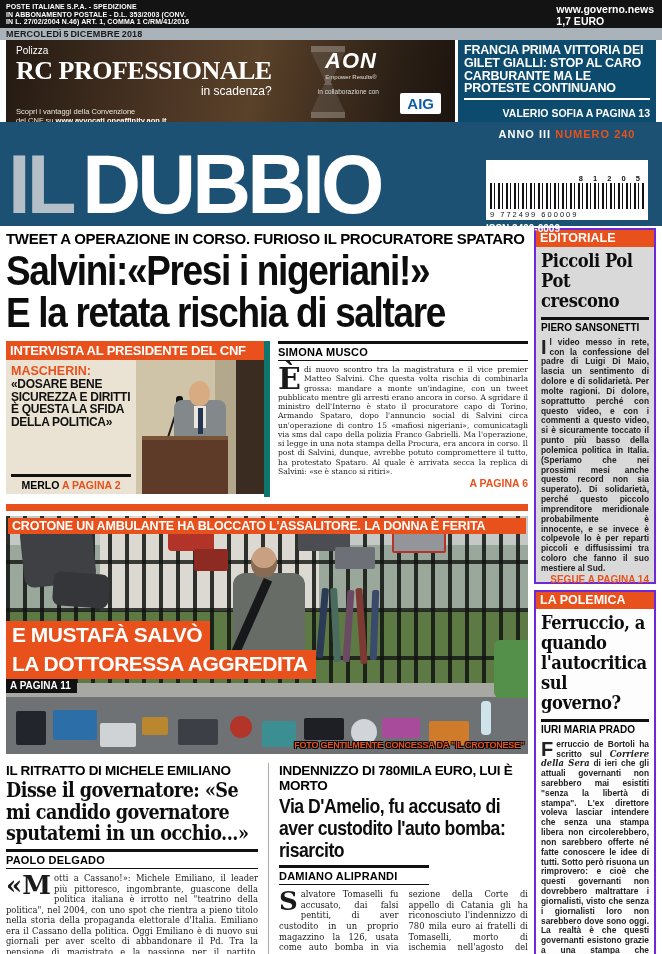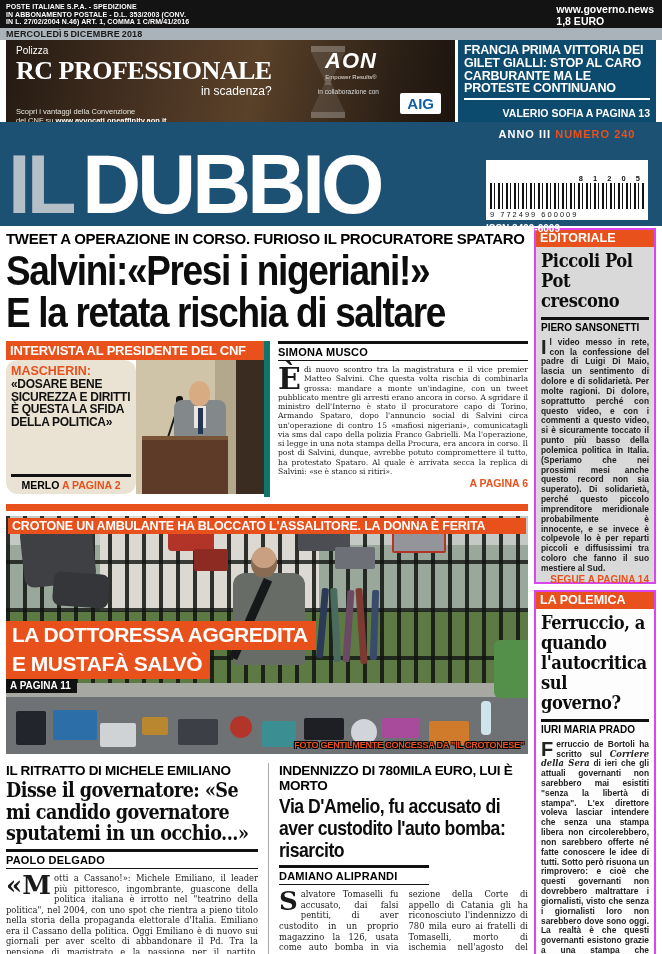--- a/index.html
+++ b/index.html
@@ -56,21 +56,21 @@
   .colR { width:122px; display:flex; flex-direction:column; }
 
   
   .lead-kicker { font-size:15px; font-weight:bold; letter-spacing:-.3px; margin-top:2px; }
   .lead-headline { font-size:42px; font-weight:bold; line-height:.99; letter-spacing:-1.5px; transform:scaleX(.88); transform-origin:left top; white-space:nowrap; color:#0d0d0d; margin-top:3px; }
 
   .row2 { display:flex; margin-top:8px; height:156px; }
   .interview { width:258px; }
   .iv-banner { background:#e8511c; color:#fff; font-size:13px; font-weight:bold; padding:2px 4px; letter-spacing:-.2px; }
   .iv-body { display:flex; height:134px; }
-  .iv-panel { width:130px; background:#eae2d2; padding:4px 5px; position:relative;border-radius:12px; }
+  .iv-panel { width:130px; background:#eae2d2; padding:4px 5px; position:relative; }
   .iv-name { color:#e8511c; font-weight:bold; font-size:12.5px; }
   .iv-quote { font-weight:bold; font-size:12px; line-height:1.05; letter-spacing:-.3px; color:#111; }
   .iv-foot { position:absolute; bottom:3px; left:5px; right:5px; border-top:3px solid #111; text-align:center; font-size:10.5px; font-weight:bold; padding-top:2px; }
   .iv-foot .pg { color:#e8511c; }
   .iv-photo { flex:1; position:relative; background:#d3c7ad; overflow:hidden; }
   .iv-photo .wall { position:absolute; inset:0; background:linear-gradient(90deg,#cfc3a8 0 62%, #b3a78c 62% 78%, #3a2c21 78% 100%); }
   .iv-photo .podium { position:absolute; left:6px; bottom:0; width:86px; height:58px; background:#5e3b28; border-top:4px solid #7a5436; }
   .iv-photo .suit { position:absolute; left:38px; bottom:48px; width:52px; height:46px; background:#83888b; border-radius:8px 8px 0 0; }
   .iv-photo .shirt { position:absolute; left:58px; bottom:66px; width:12px; height:22px; background:#e9e6df; }
   .iv-photo .tie { position:absolute; left:62px; bottom:60px; width:5px; height:26px; background:#233553; }
@@ -117,21 +117,21 @@
   .b-kicker { font-size:13.5px; font-weight:bold; letter-spacing:-.3px; }
   .emi-head { font-family:"DejaVu Serif", serif; font-weight:bold; font-size:20px; line-height:1.08; letter-spacing:-.6px; transform:scaleX(.88); transform-origin:left top; width:114%; margin-top:2px; color:#0d0d0d; }
   .dam-head { font-weight:bold; font-size:21px; line-height:1.05; letter-spacing:-.6px; transform:scaleX(.84); transform-origin:left top; width:119%; margin-top:2px; color:#0d0d0d; }
   .thickrule { border-top:3px solid #111; margin:4px 0 2px; }
   .thickrule.short { width:150px; }
   .b-body { font-family:"DejaVu Serif", serif; font-size:8.4px; line-height:1.26; text-align:justify; color:#1a1a1a; margin-top:4px; }
   .b-body .dropcap { font-size:26px; }
   .twocol { column-count:2; column-gap:10px; }
 
   
-  .box { border:2px solid #d946ef; }
+  .box { border:2px solid #6d28d9; }
   .box-label { background:#e8511c; color:#fff; font-size:12.5px; font-weight:bold; padding:1px 4px 2px; }
   .ed-box { height:356px; background:#d9d9d9; margin-bottom:6px; }
   .po-box { flex:1; background:#fdfdfd; }
   .box-inner { padding:4px 5px; }
   .box-title { font-family:"DejaVu Serif", serif; font-weight:bold; font-size:19px; line-height:1.05; letter-spacing:-.5px; transform:scaleX(.86); transform-origin:left top; width:116%; color:#0d0d0d; }
   .box-thick { border-top:3px solid #111; margin:6px 0 2px; }
   .box-byline { font-size:10px; font-weight:bold; }
   .box-body { font-size:8.4px; font-weight:bold; line-height:1.17; text-align:justify; margin-top:5px; color:#222; }
   .box-body .dropcap { font-family:"Liberation Sans", sans-serif; font-size:20px; padding-top:1px; }
   .box-pg { display:block; text-align:right; font-size:10px; }
@@ -143,21 +143,21 @@
 <div class="page">
 
   <div class="topbar">
     <div class="postal">
       <div>POSTE ITALIANE S.P.A. - SPEDIZIONE</div>
       <div>IN ABBONAMENTO POSTALE - D.L. 353/2003 (CONV.</div>
       <div>IN L. 27/02/2004 N.46) ART. 1, COMMA 1 C/RM/41/2016</div>
     </div>
     <div class="top-right">
       <div>www.governo.news</div>
-      <div>1,8 EURO</div>
+      <div>1,7 EURO</div>
     </div>
   </div>
 
   <div class="datebar">
     <span>MERCOLEDÌ 5 DICEMBRE 2018</span>
   </div>
 
   <div class="adrow">
     <div class="ad">
       <div class="hourglass"></div>
@@ -291,22 +291,22 @@
         <span class="itm" style="left:43%;bottom:7%;width:22px;height:22px;background:#b3352a;border-radius:50%;"></span>
         <span class="itm" style="left:49%;bottom:3%;width:34px;height:26px;background:#3b8f92;"></span>
         <span class="itm" style="left:57%;bottom:6%;width:40px;height:22px;background:#1d1f24;"></span>
         <span class="itm" style="left:66%;bottom:4%;width:26px;height:26px;background:#d1d4d8;border-radius:50%;"></span>
         <span class="itm" style="left:72%;bottom:7%;width:38px;height:20px;background:#a84b9a;"></span>
         <span class="itm" style="left:81%;bottom:4%;width:40px;height:24px;background:#d07a2c;"></span>
         <span class="itm" style="left:91%;bottom:8%;width:10px;height:34px;background:#cfe3ea;border-radius:4px;"></span>
 
         <div class="crotone">CROTONE UN AMBULANTE HA BLOCCATO L'ASSALITORE. LA DONNA È FERITA</div>
         <div class="overlay">
+          <div class="ov-line">E MUSTAFÀ SALVÒ</div>
           <div class="ov-line">LA DOTTORESSA AGGREDITA</div>
-          <div class="ov-line">E MUSTAFÀ SALVÒ</div>
           <div class="ov-pg">A PAGINA 11</div>
         </div>
         <div class="ph-credit">FOTO GENTILMENTE CONCESSA DA "IL CROTONESE"</div>
       </div>
 
       <div class="bottomrow">
         <div class="bstory">
           <div class="b-kicker">IL RITRATTO DI MICHELE EMILIANO</div>
           <div class="emi-head">Disse il governatore: «Se mi candido governatore sputatemi in un occhio...»</div>
           <div class="thickrule"></div>

